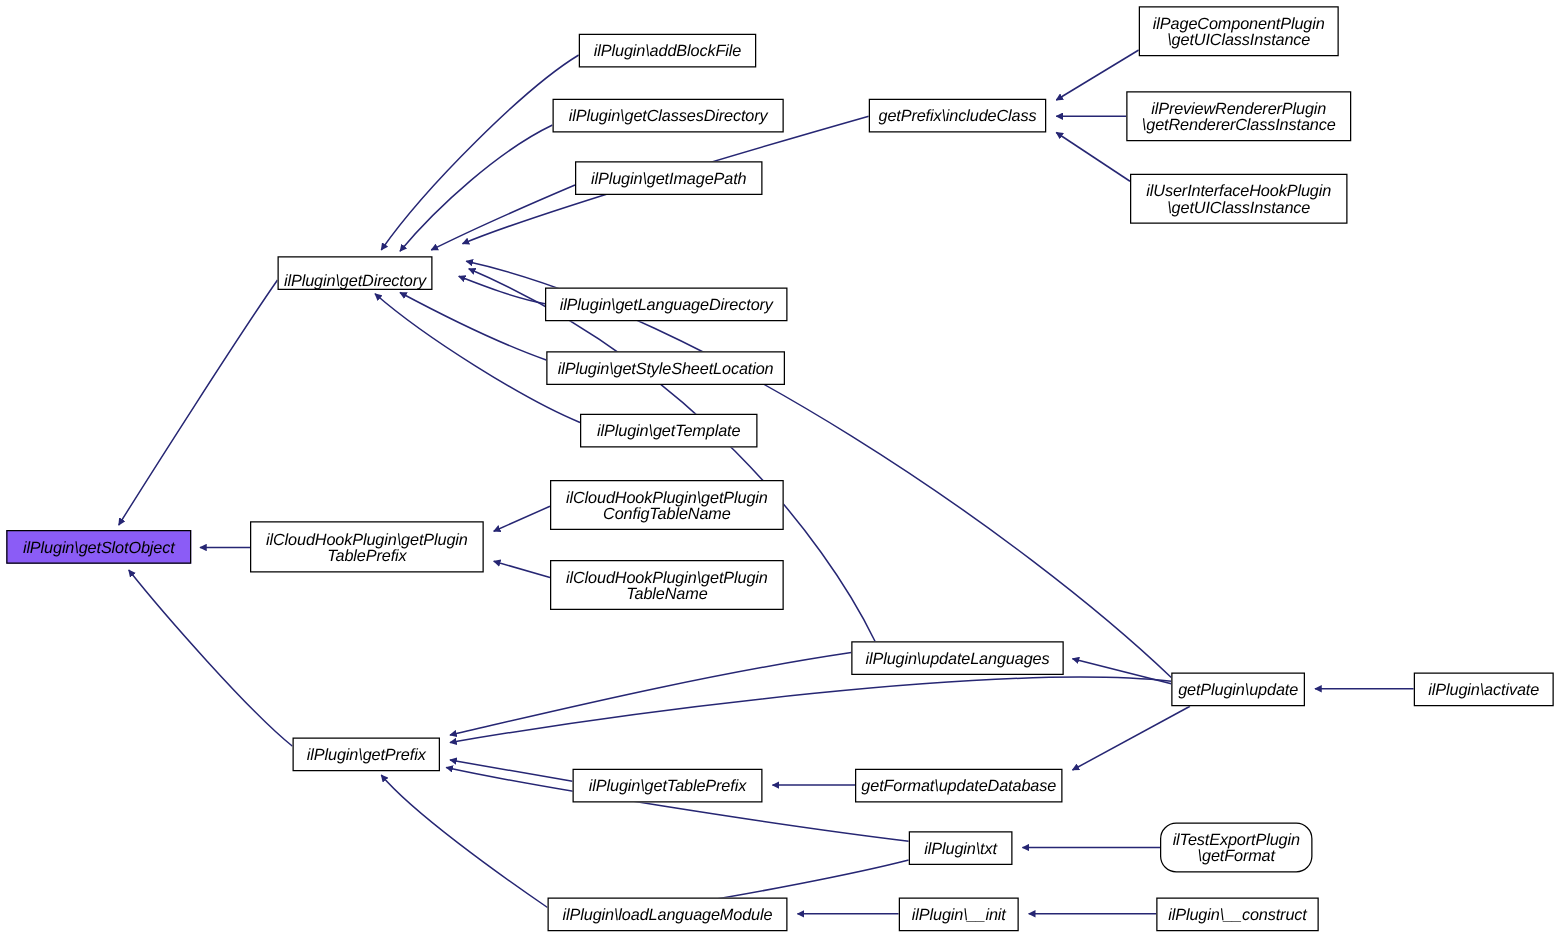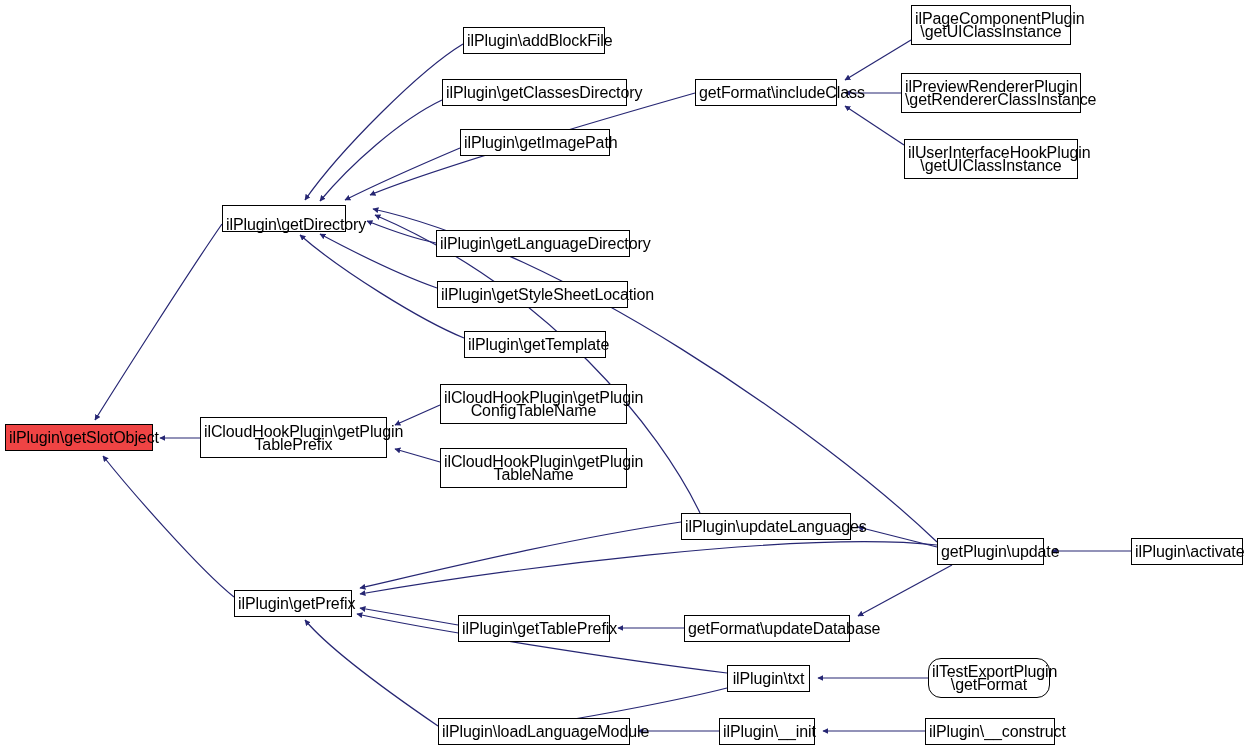--- a/index.html
+++ b/index.html
@@ -22,32 +22,33 @@
     top: 0;
     width: 1249px;
     height: 754px;
   }
   .node {
     position: absolute;
     box-sizing: border-box;
     border: 1px solid #000000;
     background: #ffffff;
     color: #000000;
-    font-size: 16px;
+    font-size: 13px;
     line-height: 13px;
     display: flex;
     align-items: center;
     justify-content: center;
     text-align: center;
     white-space: pre-line;
     z-index: 2;
     letter-spacing: -0.1px;
+    font-style: italic;
   }
   .node.highlight {
-    background: #ef4444;
+    background: #8b5cf6;
   }
   .node .nlabel {
     display: block;
     width: 100%;
     padding: 0 3px;
     box-sizing: border-box;
   }
 </style>
 </head>
 <body>
@@ -94,21 +95,21 @@
   </svg>
   <div id="node-layer">
       <div class="node highlight" style="left: 5px; top: 424px; width: 148px; height: 27px;"><span class="nlabel">ilPlugin\getSlotObject</span></div>
       <div class="node" style="left: 222px; top: 205px; width: 124px; height: 27px; align-items: flex-end;"><span class="nlabel">ilPlugin\getDirectory</span></div>
       <div class="node" style="left: 463px; top: 27px; width: 142px; height: 27px;"><span class="nlabel">ilPlugin\addBlockFile</span></div>
       <div class="node" style="left: 442px; top: 79px; width: 185px; height: 27px;"><span class="nlabel">ilPlugin\getClassesDirectory</span></div>
       <div class="node" style="left: 460px; top: 129px; width: 150px; height: 27px;"><span class="nlabel">ilPlugin\getImagePath</span></div>
       <div class="node" style="left: 436px; top: 230px; width: 194px; height: 27px;"><span class="nlabel">ilPlugin\getLanguageDirectory</span></div>
       <div class="node" style="left: 437px; top: 281px; width: 191px; height: 27px;"><span class="nlabel">ilPlugin\getStyleSheetLocation</span></div>
       <div class="node" style="left: 464px; top: 331px; width: 142px; height: 27px;"><span class="nlabel">ilPlugin\getTemplate</span></div>
-      <div class="node" style="left: 695px; top: 79px; width: 142px; height: 27px;"><span class="nlabel">getFormat\includeClass</span></div>
+      <div class="node" style="left: 695px; top: 79px; width: 142px; height: 27px;"><span class="nlabel">getPrefix\includeClass</span></div>
       <div class="node" style="left: 911px; top: 5px; width: 160px; height: 40px;"><span class="nlabel">ilPageComponentPlugin
 \getUIClassInstance</span></div>
       <div class="node" style="left: 901px; top: 73px; width: 180px; height: 40px;"><span class="nlabel">ilPreviewRendererPlugin
 \getRendererClassInstance</span></div>
       <div class="node" style="left: 904px; top: 139px; width: 174px; height: 40px;"><span class="nlabel">ilUserInterfaceHookPlugin
 \getUIClassInstance</span></div>
       <div class="node" style="left: 200px; top: 417px; width: 187px; height: 41px;"><span class="nlabel">ilCloudHookPlugin\getPlugin
 TablePrefix</span></div>
       <div class="node" style="left: 440px; top: 384px; width: 187px; height: 40px;"><span class="nlabel">ilCloudHookPlugin\getPlugin
 ConfigTableName</span></div>

